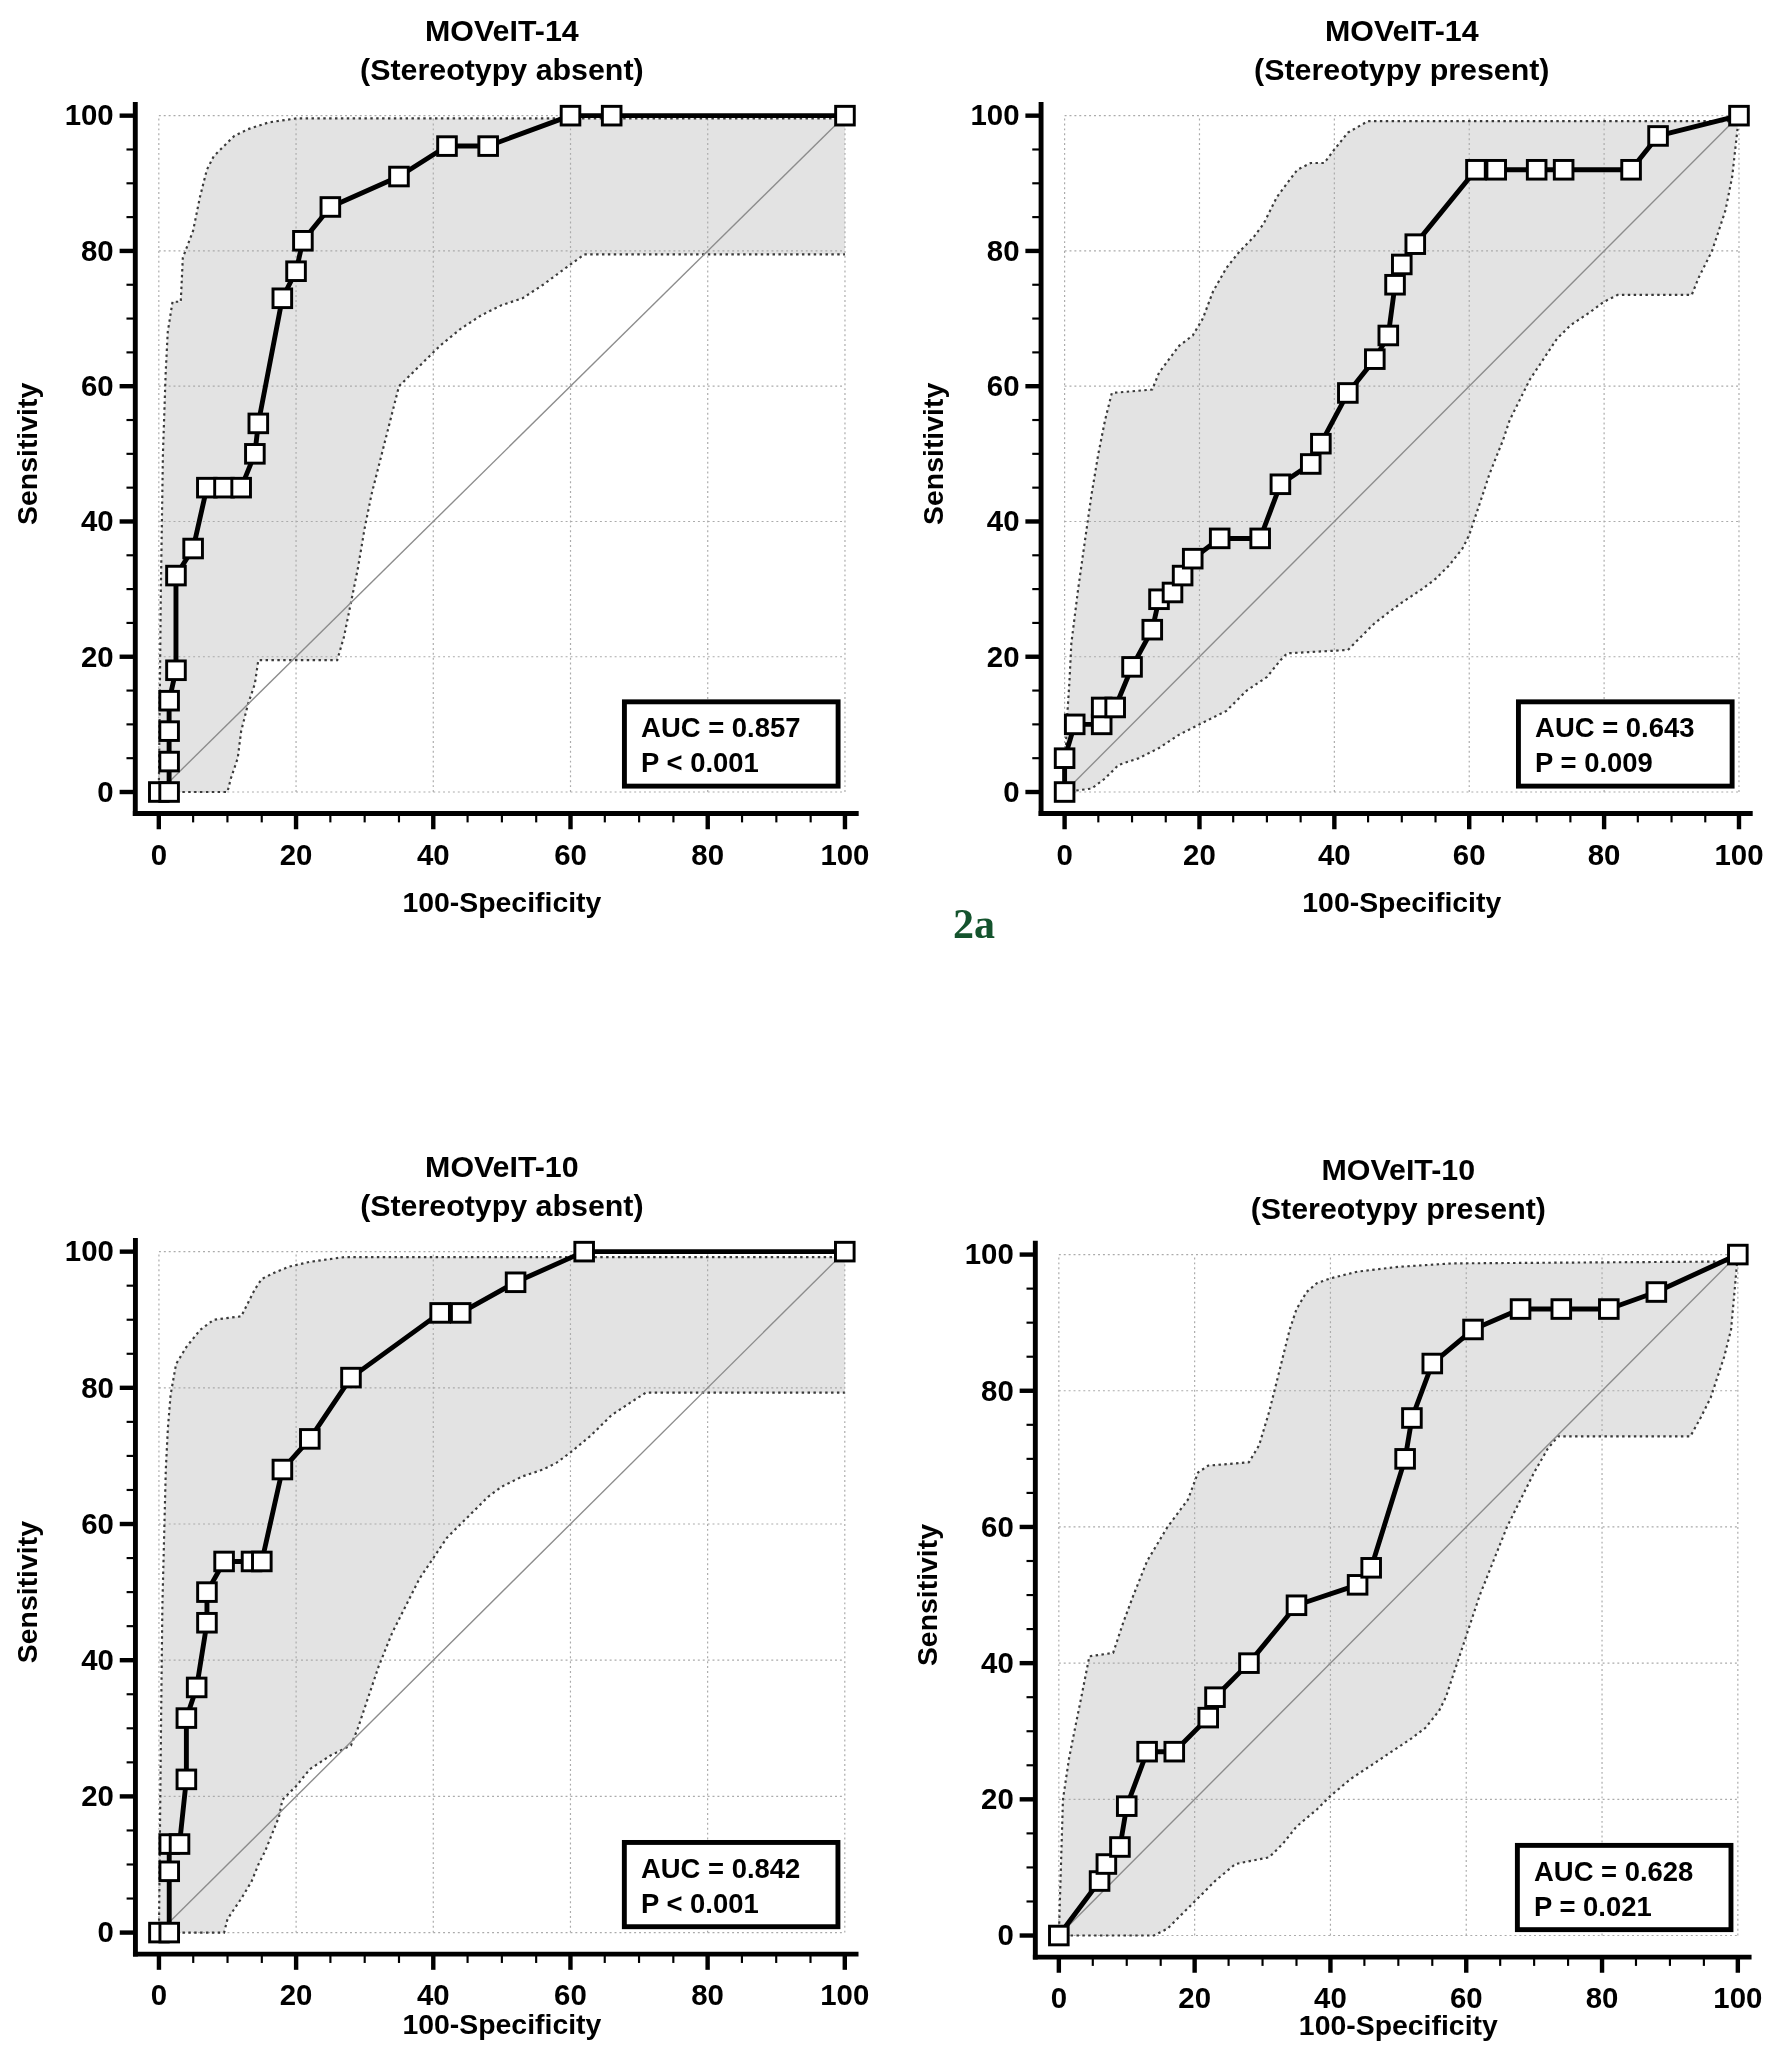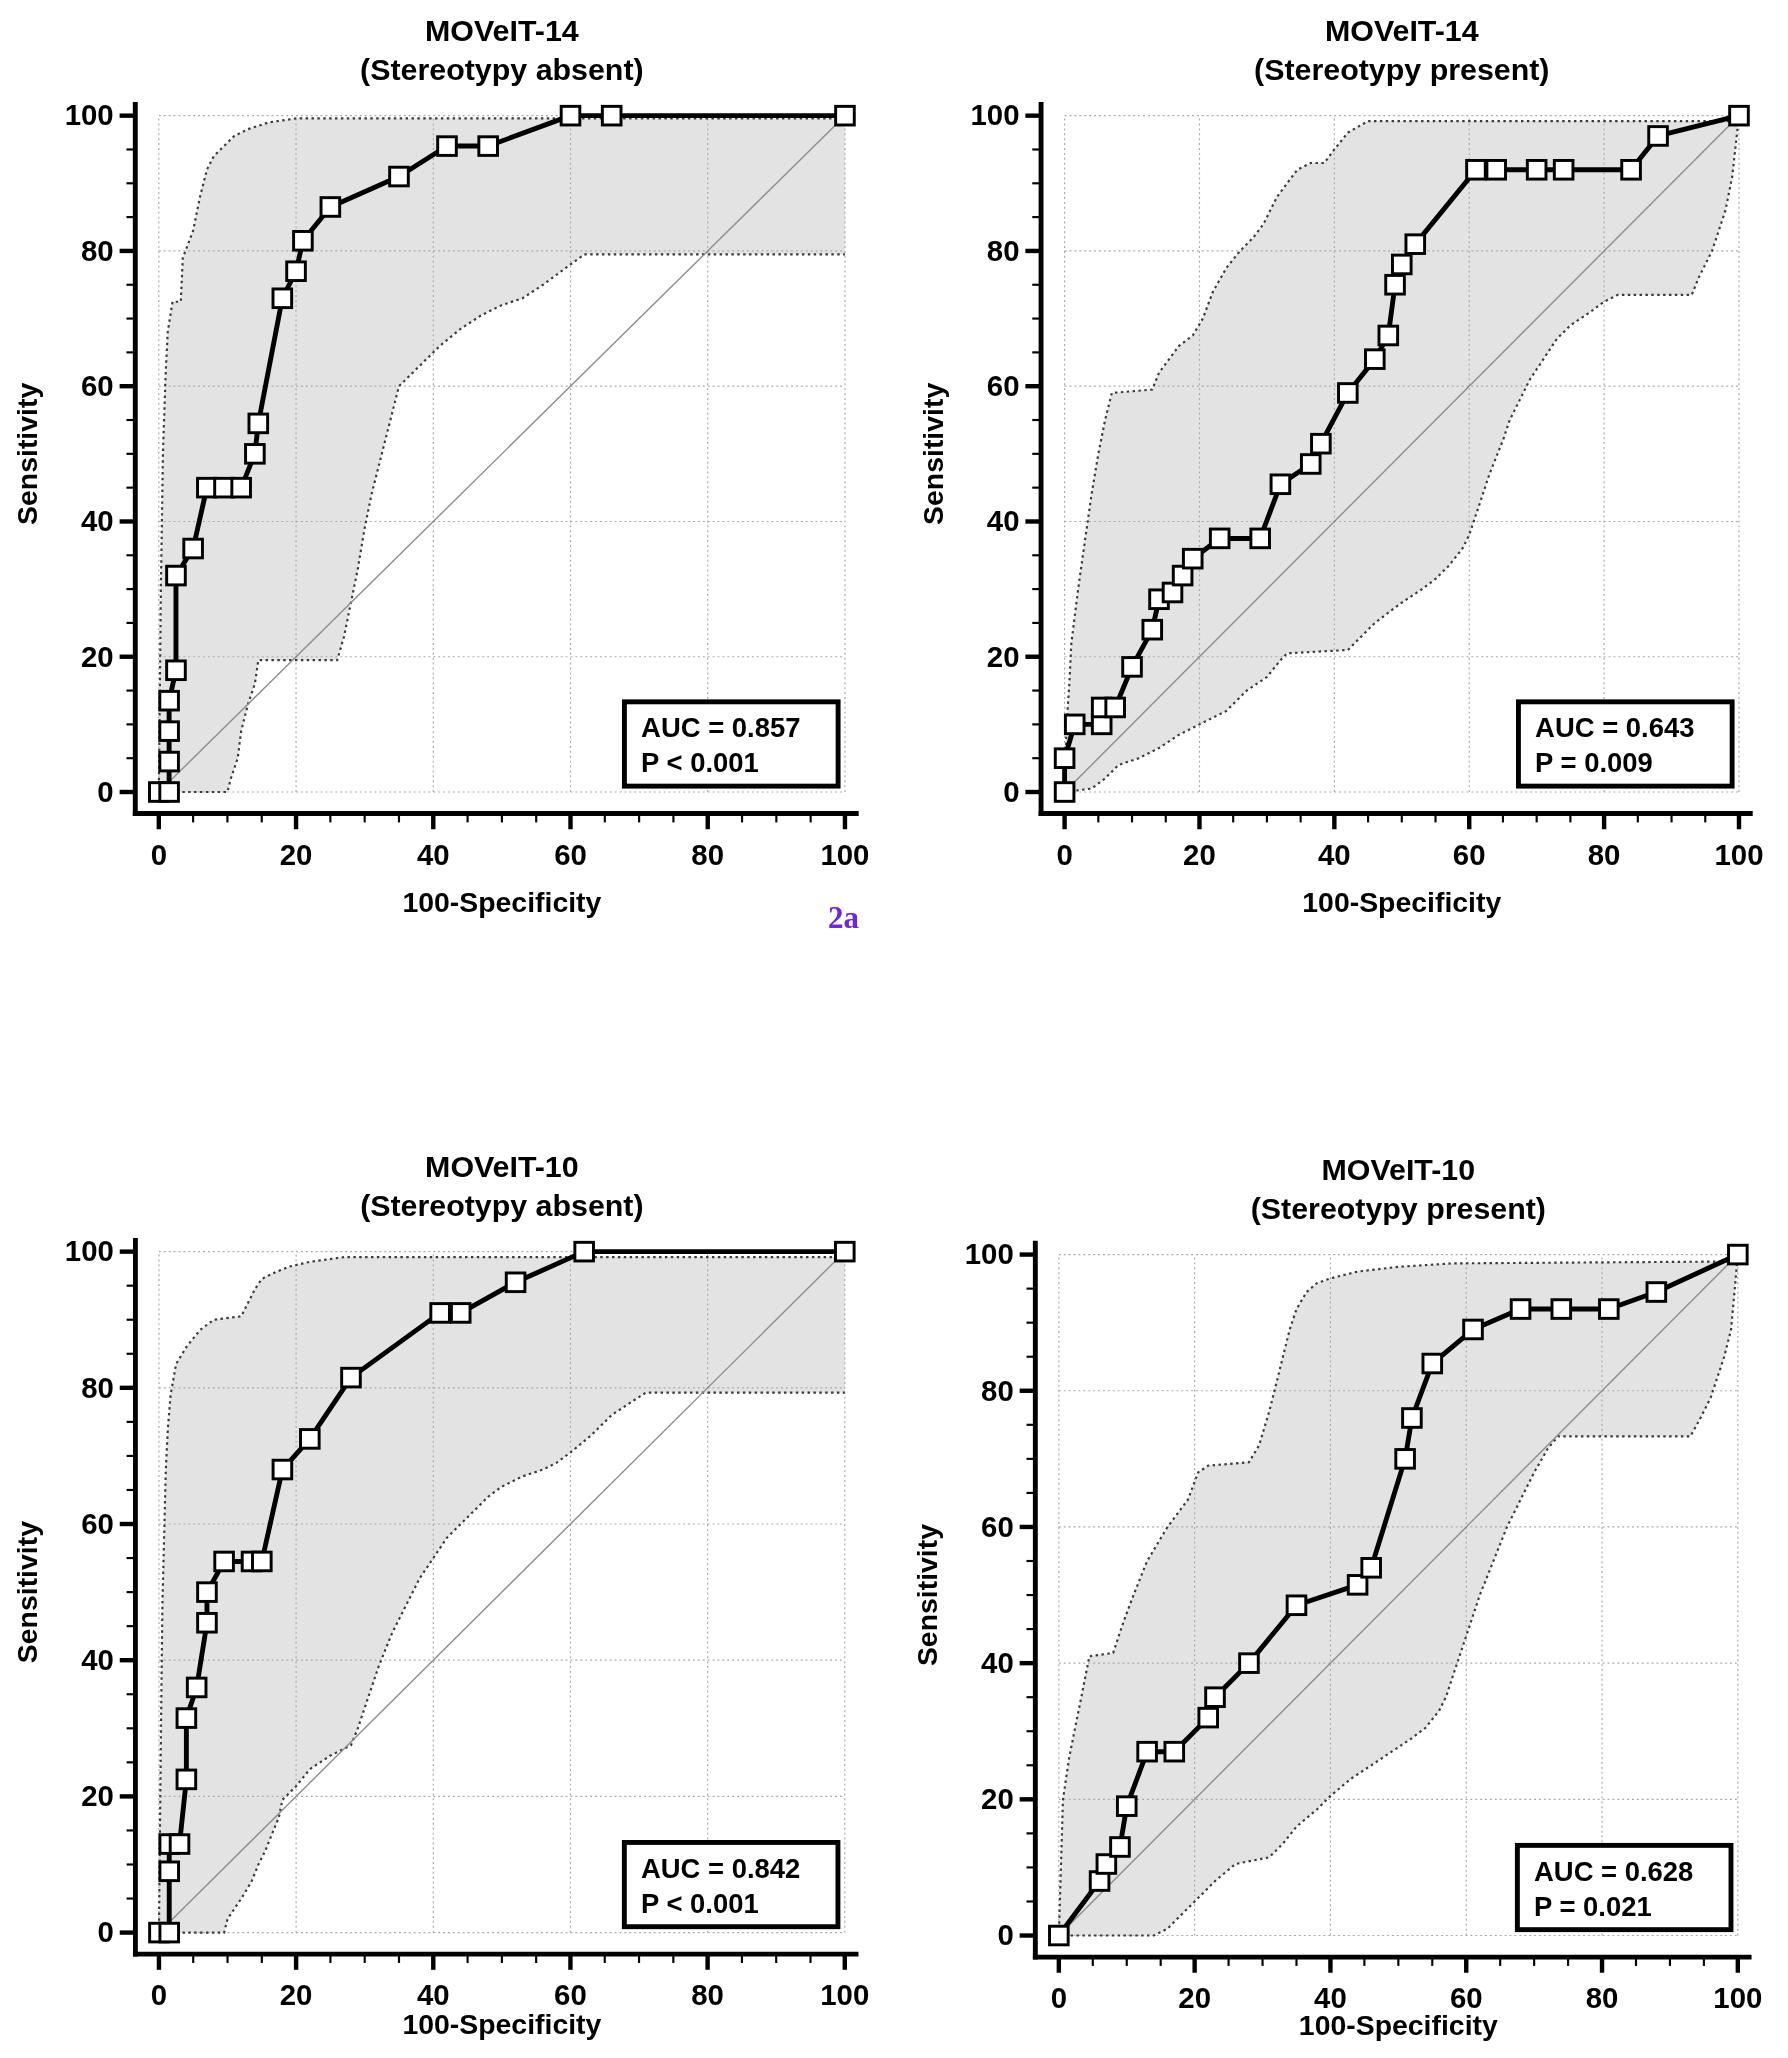--- a/index.html
+++ b/index.html
@@ -1,19 +1,19 @@
 <!DOCTYPE html>
 <html><head>
 <meta charset="utf-8">
 <style>
   html,body{margin:0;padding:0;background:#ffffff;}
   body{width:1789px;height:2058px;position:relative;font-family:"Liberation Sans",sans-serif;}
   .chart-cell{position:absolute;}
-  .fig-label{position:absolute;left:828px;top:900px;width:167px;text-align:left;
-             font-family:"Liberation Serif",serif;font-weight:bold;font-size:31px;color:#6d28d9;}
+  .fig-label{position:absolute;left:828px;top:900px;width:167px;text-align:right;
+             font-family:"Liberation Serif",serif;font-weight:bold;font-size:42px;color:#14532d;}
   svg text{font-family:"Liberation Sans",sans-serif;}
 </style>
 </head>
 <body>
 
 <div class="chart-cell" id="cell-0" style="left: 0px; top: 0px; width: 894px; height: 941px;"><svg width="894" height="941" viewBox="0 0 912 960">
       <polygon points="162.0,808.0 232.0,808.0 235.5,794.2 242.5,773.5 246.0,745.9 253.0,718.3 260.0,697.6 263.5,673.5 344.0,673.5 351.0,649.3 358.0,614.8 365.0,580.3 372.0,538.9 379.0,504.4 386.0,476.8 393.0,449.2 400.0,421.6 407.0,394.0 421.0,380.2 435.0,366.4 449.0,352.6 470.0,335.4 491.0,321.6 512.0,311.2 533.0,304.3 554.0,290.5 568.0,280.1 582.0,269.8 596.0,259.5 862.0,259.5 862.0,120.8 302.0,120.8 274.0,124.9 253.0,131.8 239.0,138.7 228.5,149.0 218.0,159.4 211.0,173.2 204.0,200.8 197.0,235.3 186.5,262.9 184.4,307.8 176.0,307.8 171.1,338.8 169.0,380.2 166.2,463.0 164.1,601.0 162.0,808.0" fill="#e3e3e3" stroke="none"></polygon>
       <line x1="162" y1="808" x2="162" y2="118" stroke="#ababab" stroke-width="1.2" stroke-dasharray="2 3"></line>
       <line x1="162" y1="808" x2="862" y2="808" stroke="#ababab" stroke-width="1.2" stroke-dasharray="2 3"></line>
       <line x1="302" y1="808" x2="302" y2="118" stroke="#ababab" stroke-width="1.2" stroke-dasharray="2 3"></line>

